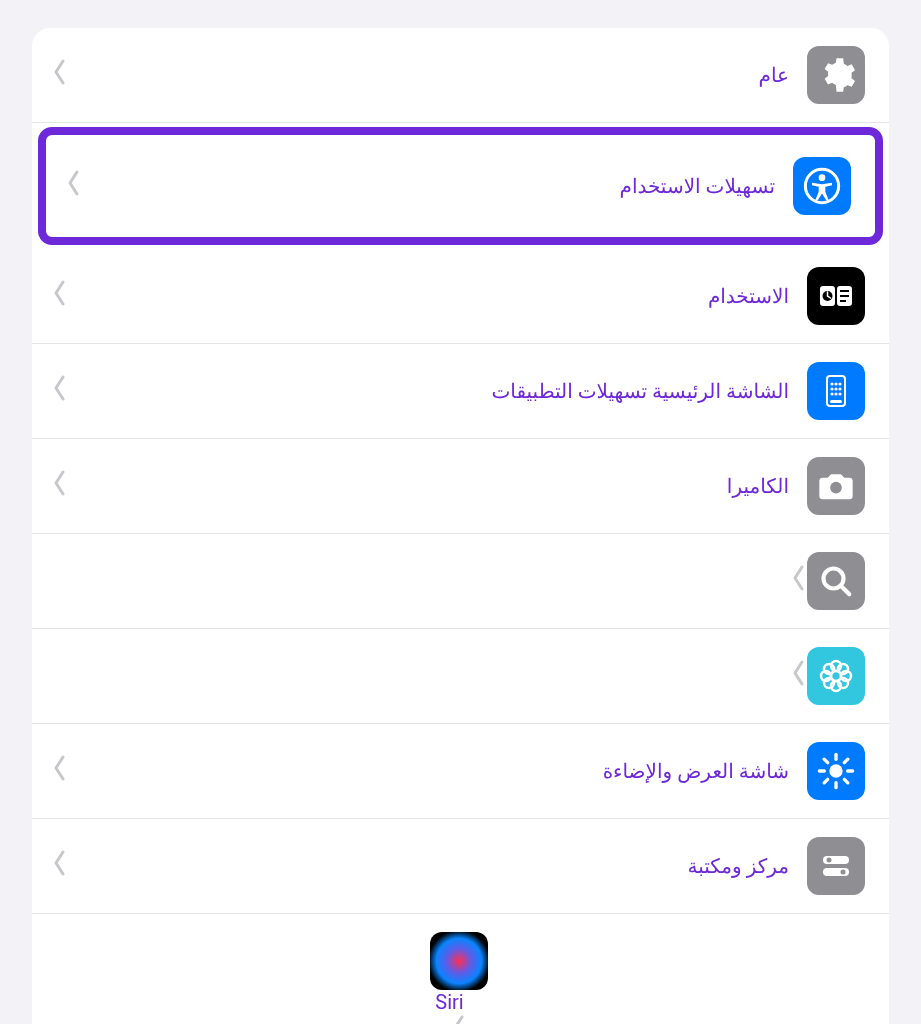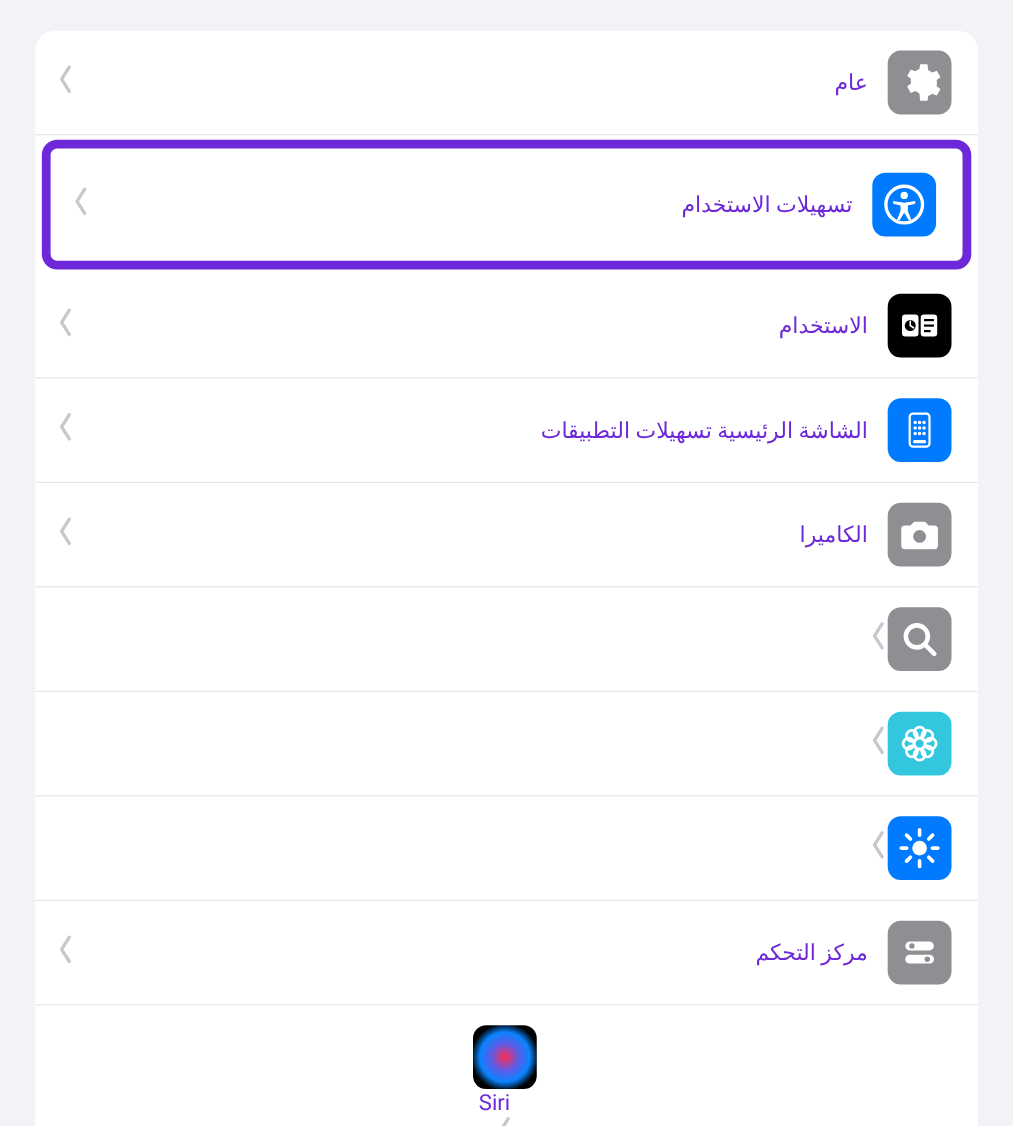--- a/index.html
+++ b/index.html
@@ -220,37 +220,38 @@
             <line x1="12" y1="19" x2="12" y2="22"></line>
             <line x1="2" y1="12" x2="5" y2="12"></line>
             <line x1="19" y1="12" x2="22" y2="12"></line>
             <line x1="4.9" y1="4.9" x2="7" y2="7"></line>
             <line x1="17" y1="17" x2="19.1" y2="19.1"></line>
             <line x1="4.9" y1="19.1" x2="7" y2="17"></line>
             <line x1="17" y1="7" x2="19.1" y2="4.9"></line>
           </g>
         </svg>
     </div>
+    <span class="label">شاشة العرض والإضاءة</span>
     <span class="chevron">
       <svg viewBox="0 0 16 28">
           <path d="M11 3 L4 14 L11 25"></path>
         </svg>
     </span>
   </div>
 
   <div class="setting-row">
     <div class="icon-box bg-gray">
       <svg class="icon-svg" viewBox="0 0 40 40">
           <rect x="7" y="10" width="26" height="8" rx="4" fill="#fff"></rect>
           <circle cx="13" cy="14" r="2.5" fill="#8e8e93"></circle>
           <rect x="7" y="22" width="26" height="8" rx="4" fill="#fff"></rect>
           <circle cx="27" cy="26" r="2.5" fill="#8e8e93"></circle>
         </svg>
     </div>
-    <span class="label">مركز التحكم</span>
+    <span class="label">مركز ومكتبة</span>
     <span class="chevron">
       <svg viewBox="0 0 16 28">
           <path d="M11 3 L4 14 L11 25"></path>
         </svg>
     </span>
   </div>
 
   <div class="setting-row">
     <div class="icon-box bg-siri"></div>
     <span class="label">Siri</span>

